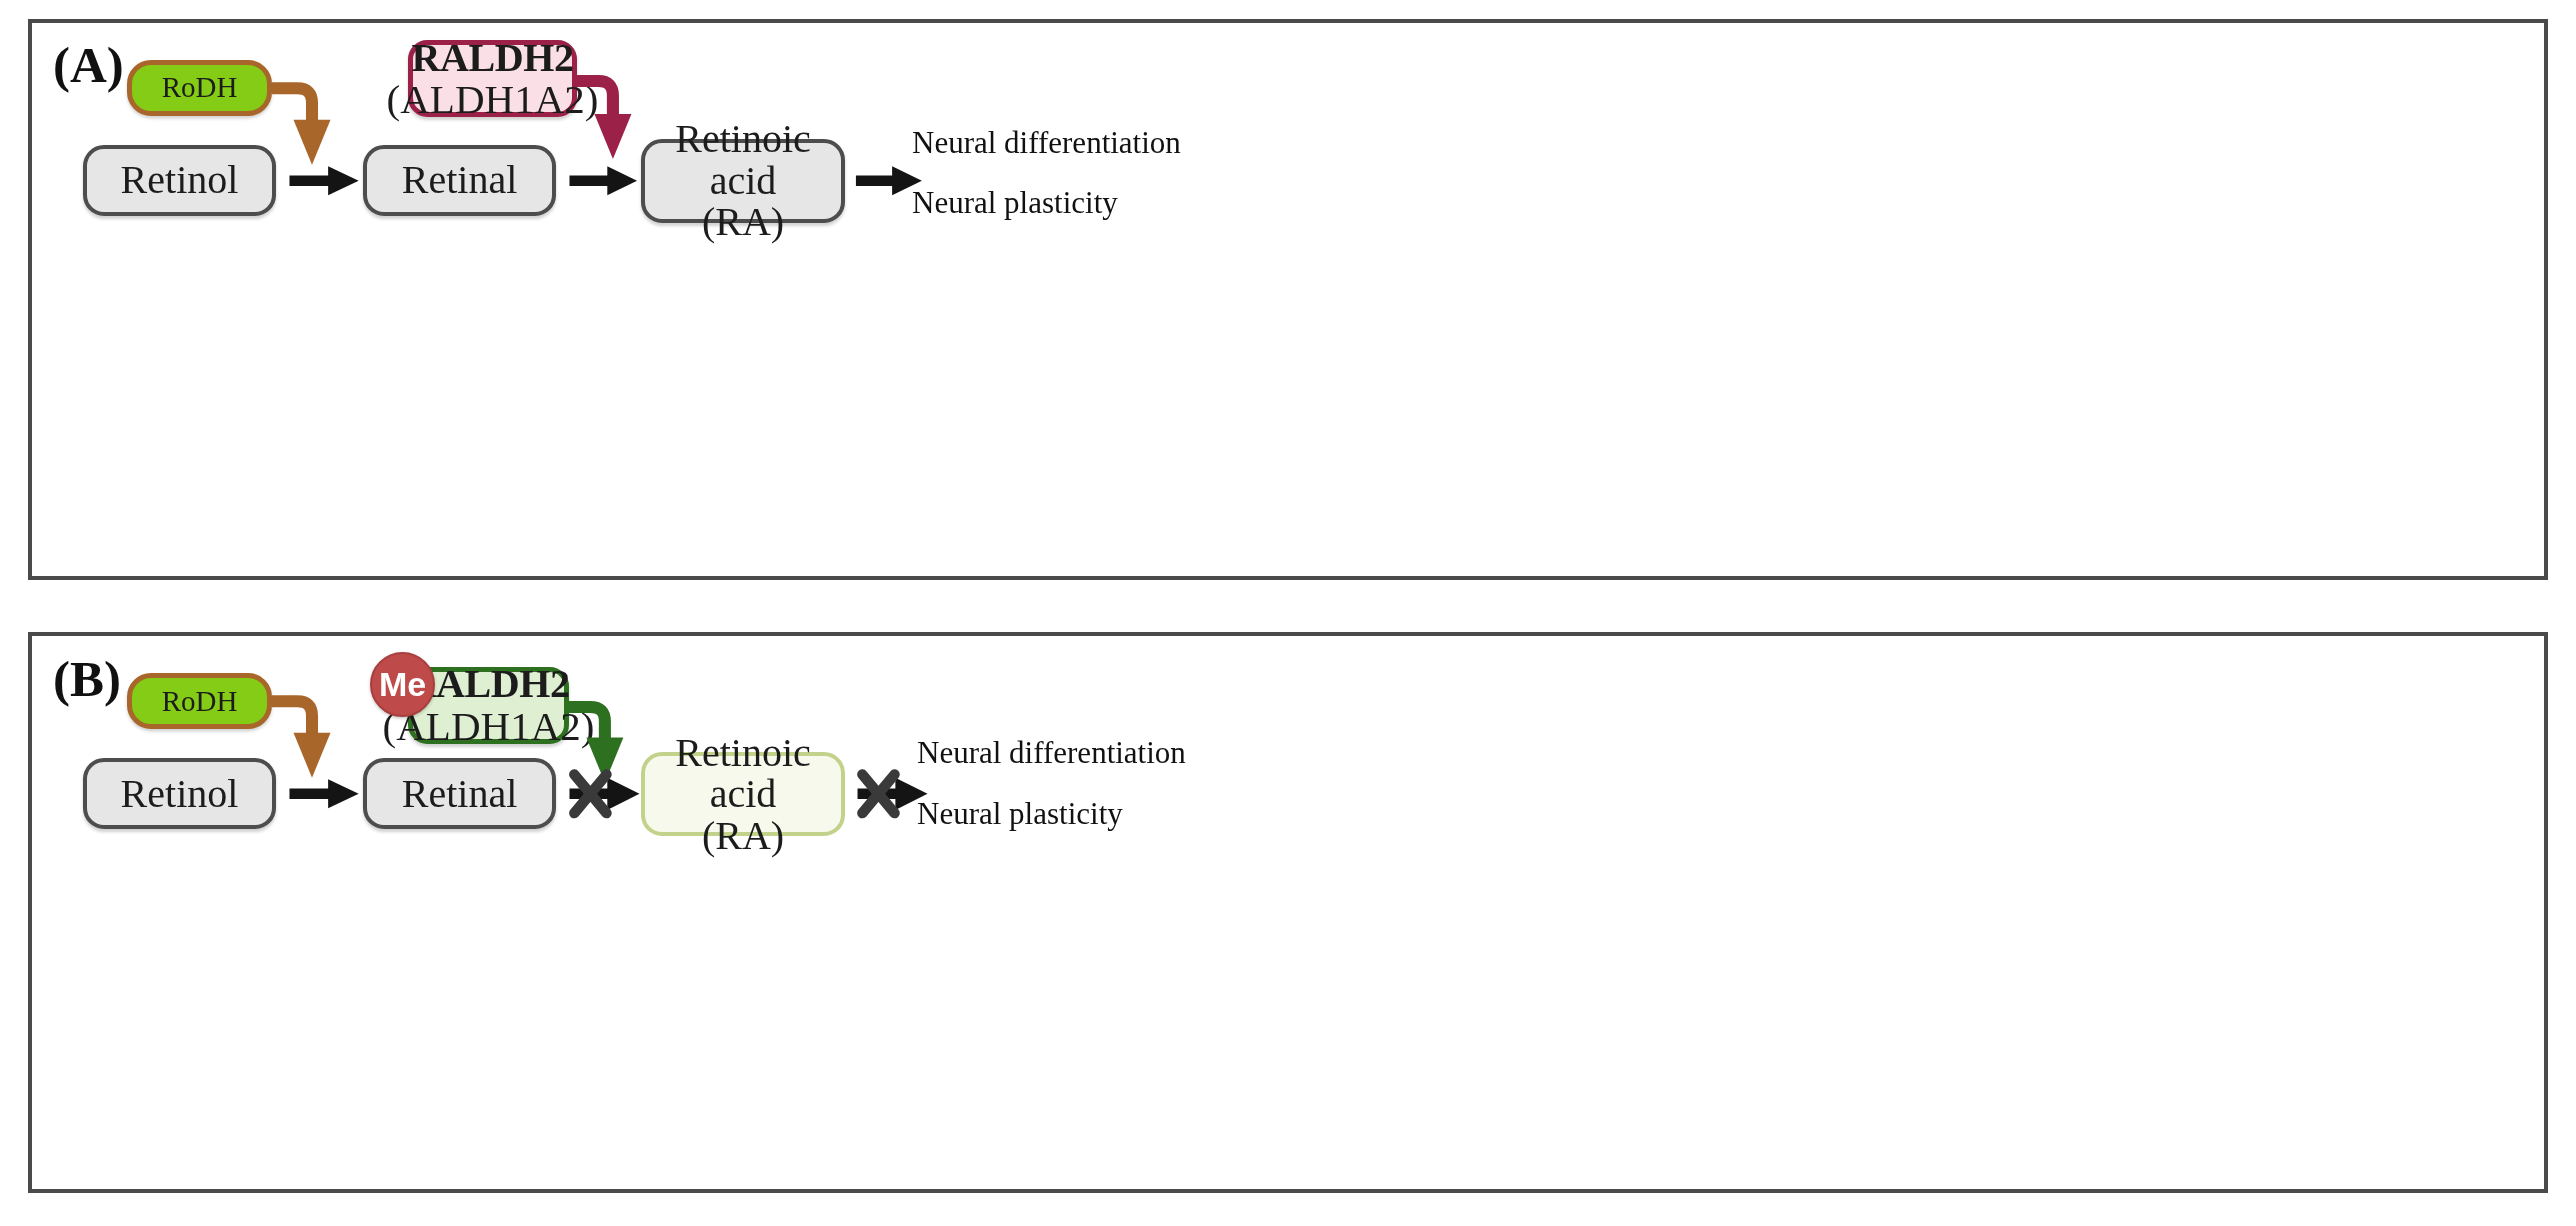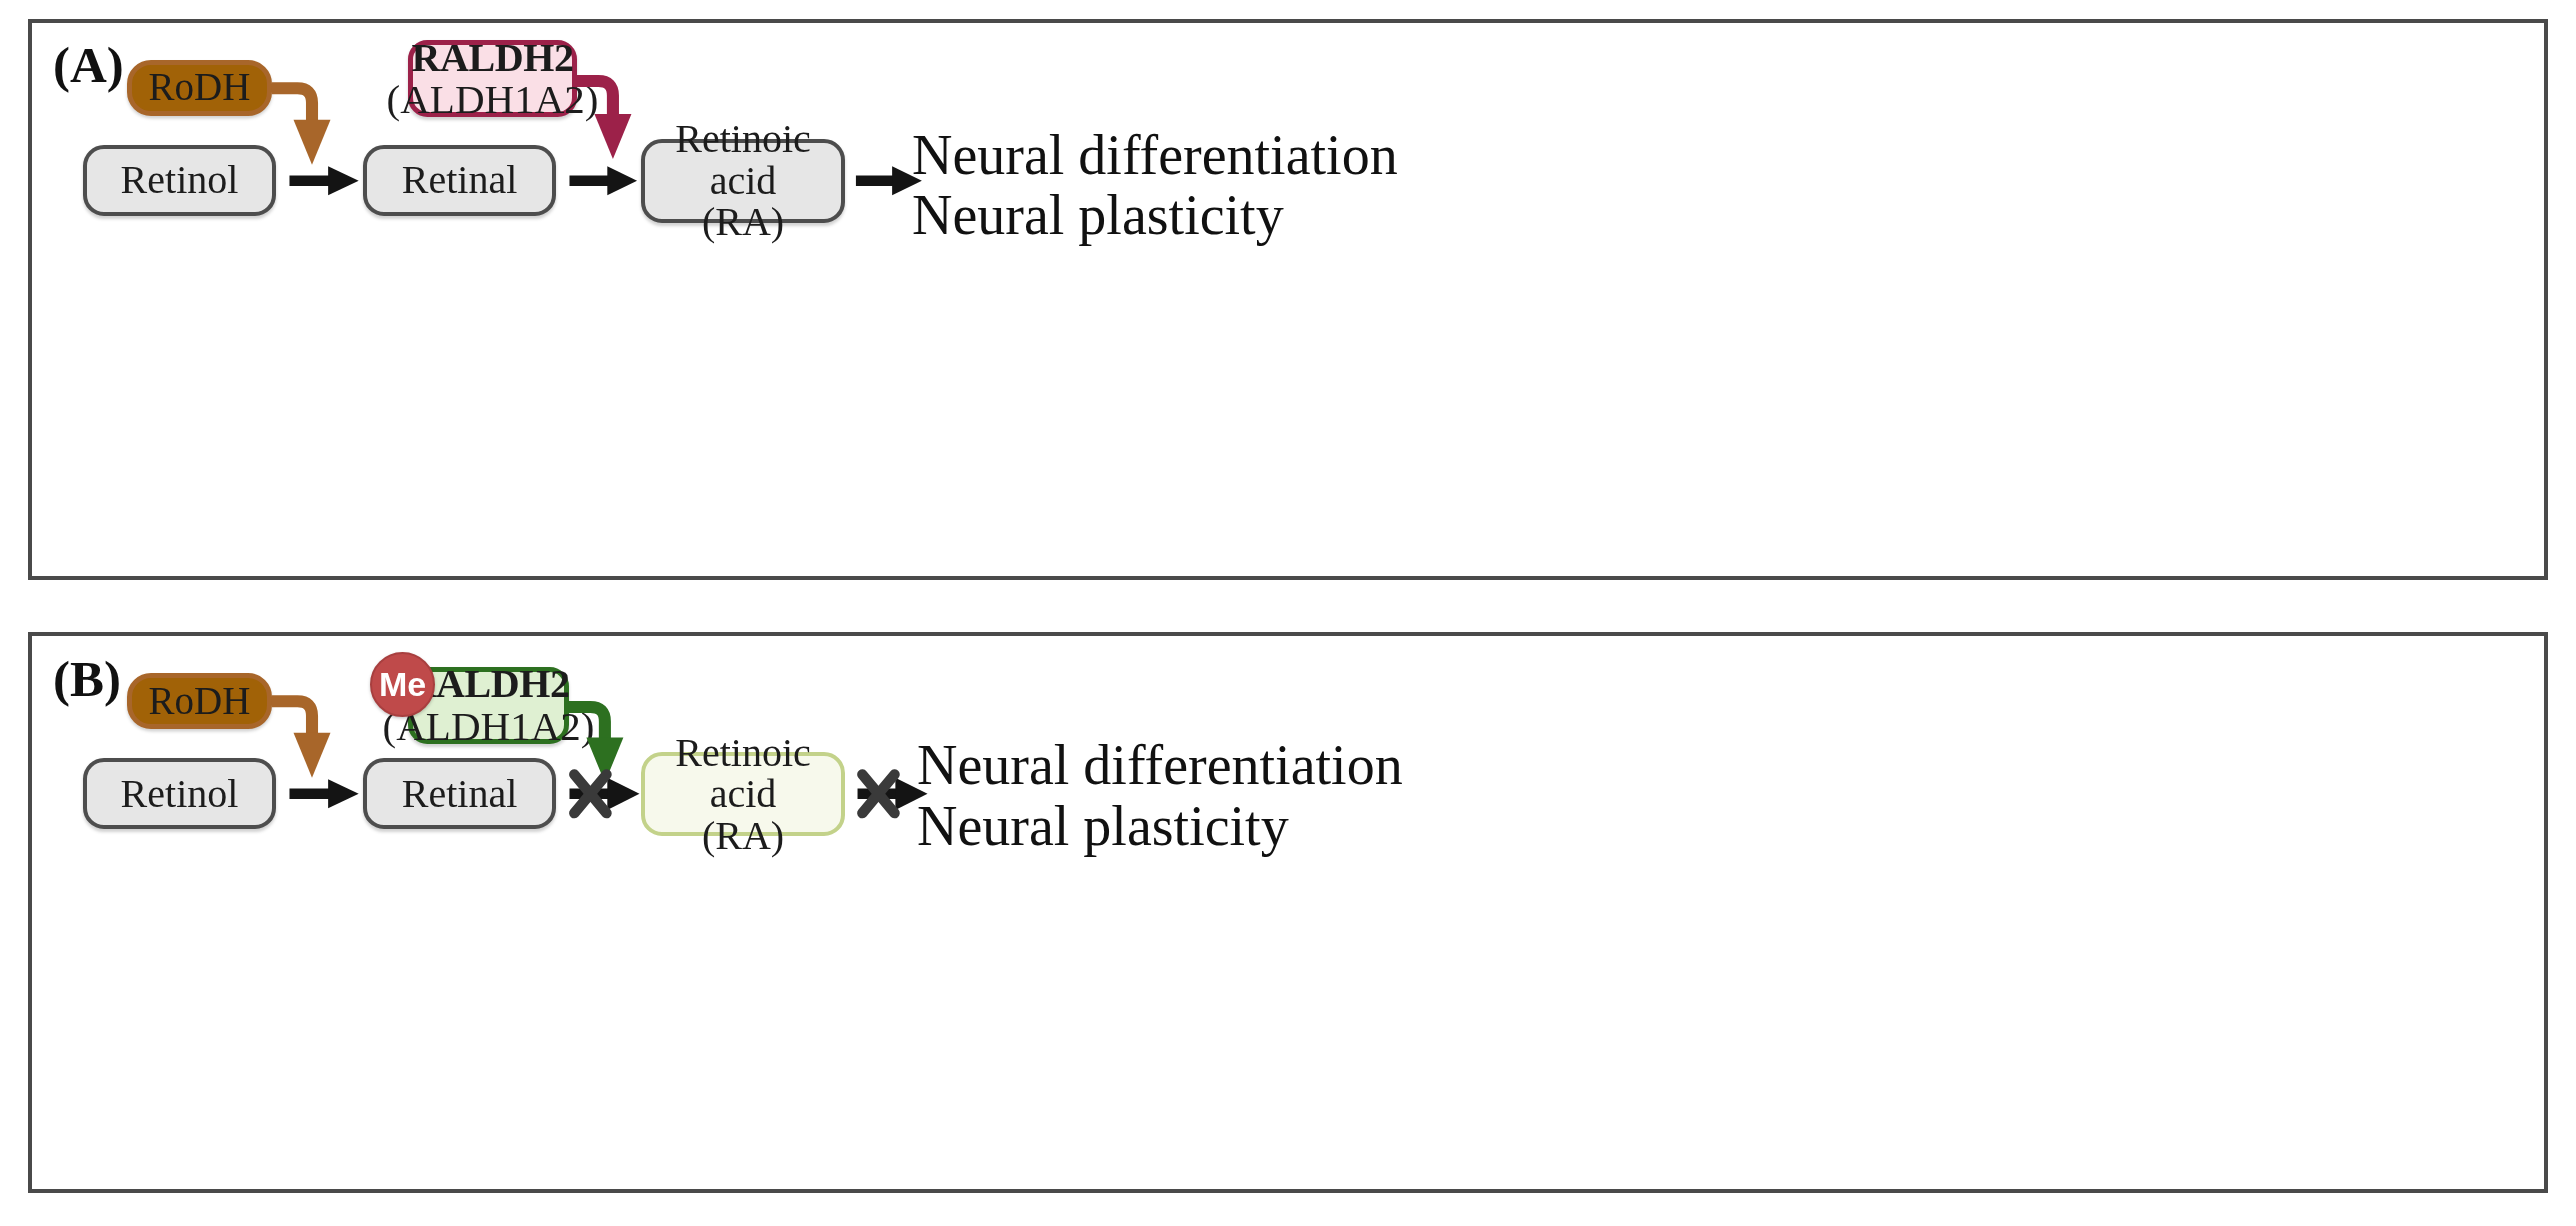--- a/index.html
+++ b/index.html
@@ -61,24 +61,24 @@
     font-size: 40px;
     box-shadow: 0 2.4px 3.2px rgba(0,0,0,0.18);
   }
   .node-ra-blocked {
     background: #f7f9ec;
     border: 4px solid #c3d28a;
     border-radius: 21px;
     font-size: 40px;
   }
   .node-rodh {
-    background: #a16207;
+    background: #84cc16;
     border: 5.6px solid #a8662a;
     border-radius: 24px;
-    font-size: 39px;
+    font-size: 29px;
     box-shadow: 0 2.4px 3.2px rgba(0,0,0,0.18);
   }
   .node-raldh-a {
     background: #fadfe6;
     border: 5.6px solid #9c2149;
     border-radius: 19.3px;
     font-family: "Liberation Serif", "DejaVu Serif", serif;
     box-shadow: 0 2.4px 3.2px rgba(0,0,0,0.18);
   }
   .node-raldh-b {
@@ -113,21 +113,21 @@
     position: absolute;
     left: 0; top: 0;
     width: 2576px;
     height: 1227px;
     pointer-events: none;
     overflow: visible;
   }
 
   .outcome {
     position: absolute;
-    font-size: 56px;
+    font-size: 31px;
     color: #111111;
     white-space: nowrap;
     line-height: 1;
   }
 </style>
 </head>
 <body>
 
 <div class="figure">
 

